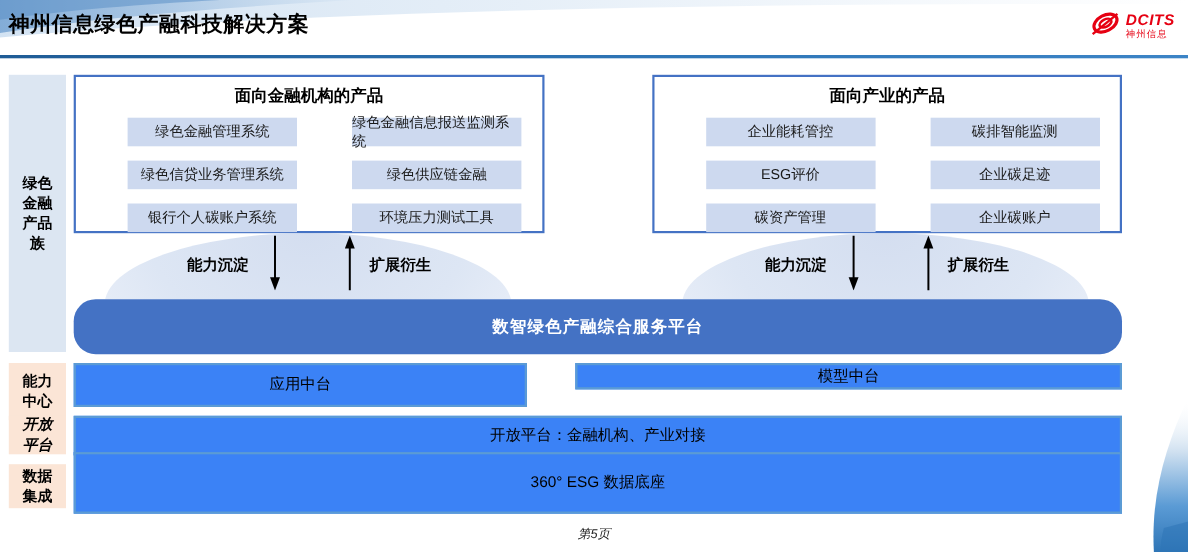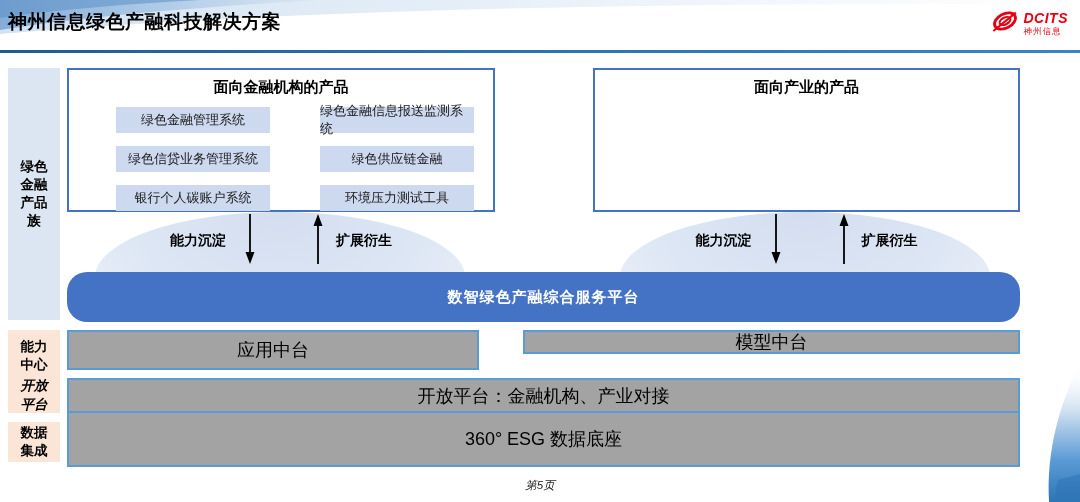--- a/index.html
+++ b/index.html
@@ -74,22 +74,22 @@
   .gap56{width:56px;}
   .gap12{width:12px;}
   
   .platform-bar{
     position:absolute;left:67px;top:272px;width:953px;height:50px;z-index:2;
     background:#4472C4;display:flex;align-items:center;justify-content:center;
     color:#fff;font-weight:bold;font-size:15px;letter-spacing:1px;border-radius:20px;
   }
   
   .row-box{
-    position:absolute;z-index:2;background:#a3a3a3;border:2px solid #5B9BD5;box-sizing:border-box;
-    display:flex;align-items:center;justify-content:center;font-size:18px;
+    position:absolute;z-index:2;background:#3b82f6;border:2px solid #5B9BD5;box-sizing:border-box;
+    display:flex;align-items:center;justify-content:center;font-size:14px;
   }
   #box-app{left:67px;top:330px;width:412px;height:40px;}
   #box-model{left:523px;top:330px;width:497px;height:24px;}
   #box-open{left:67px;top:378px;width:953px;height:36px;}
   #box-data{left:67px;top:411px;width:953px;height:56px;}
   
   .footer-page{
     position:absolute;left:0;top:478px;width:1080px;text-align:center;
     font-size:11.5px;font-style:italic;color:#222;z-index:2;
   }
@@ -152,20 +152,28 @@
     <div class="product-item">绿色金融信息报送监测系统</div>
     <div class="product-item">绿色信贷业务管理系统</div>
     <div class="product-item">绿色供应链金融</div>
     <div class="product-item">银行个人碳账户系统</div>
     <div class="product-item">环境压力测试工具</div>
   </div>
 </div>
 
 <div id="box-industry" class="product-box">
   <div class="product-title">面向产业的产品</div>
+  <div class="product-grid">
+    <div class="product-item">企业能耗管控</div>
+    <div class="product-item">碳排智能监测</div>
+    <div class="product-item">ESG评价</div>
+    <div class="product-item">企业碳足迹</div>
+    <div class="product-item">碳资产管理</div>
+    <div class="product-item">企业碳账户</div>
+  </div>
 </div>
 
 <div id="dome-left" class="dome-clip">
     <div class="dome"></div>
   </div>
 <div id="dome-right" class="dome-clip">
     <div class="dome"></div>
   </div>
 
 <div id="flow-left" class="flow-group">

